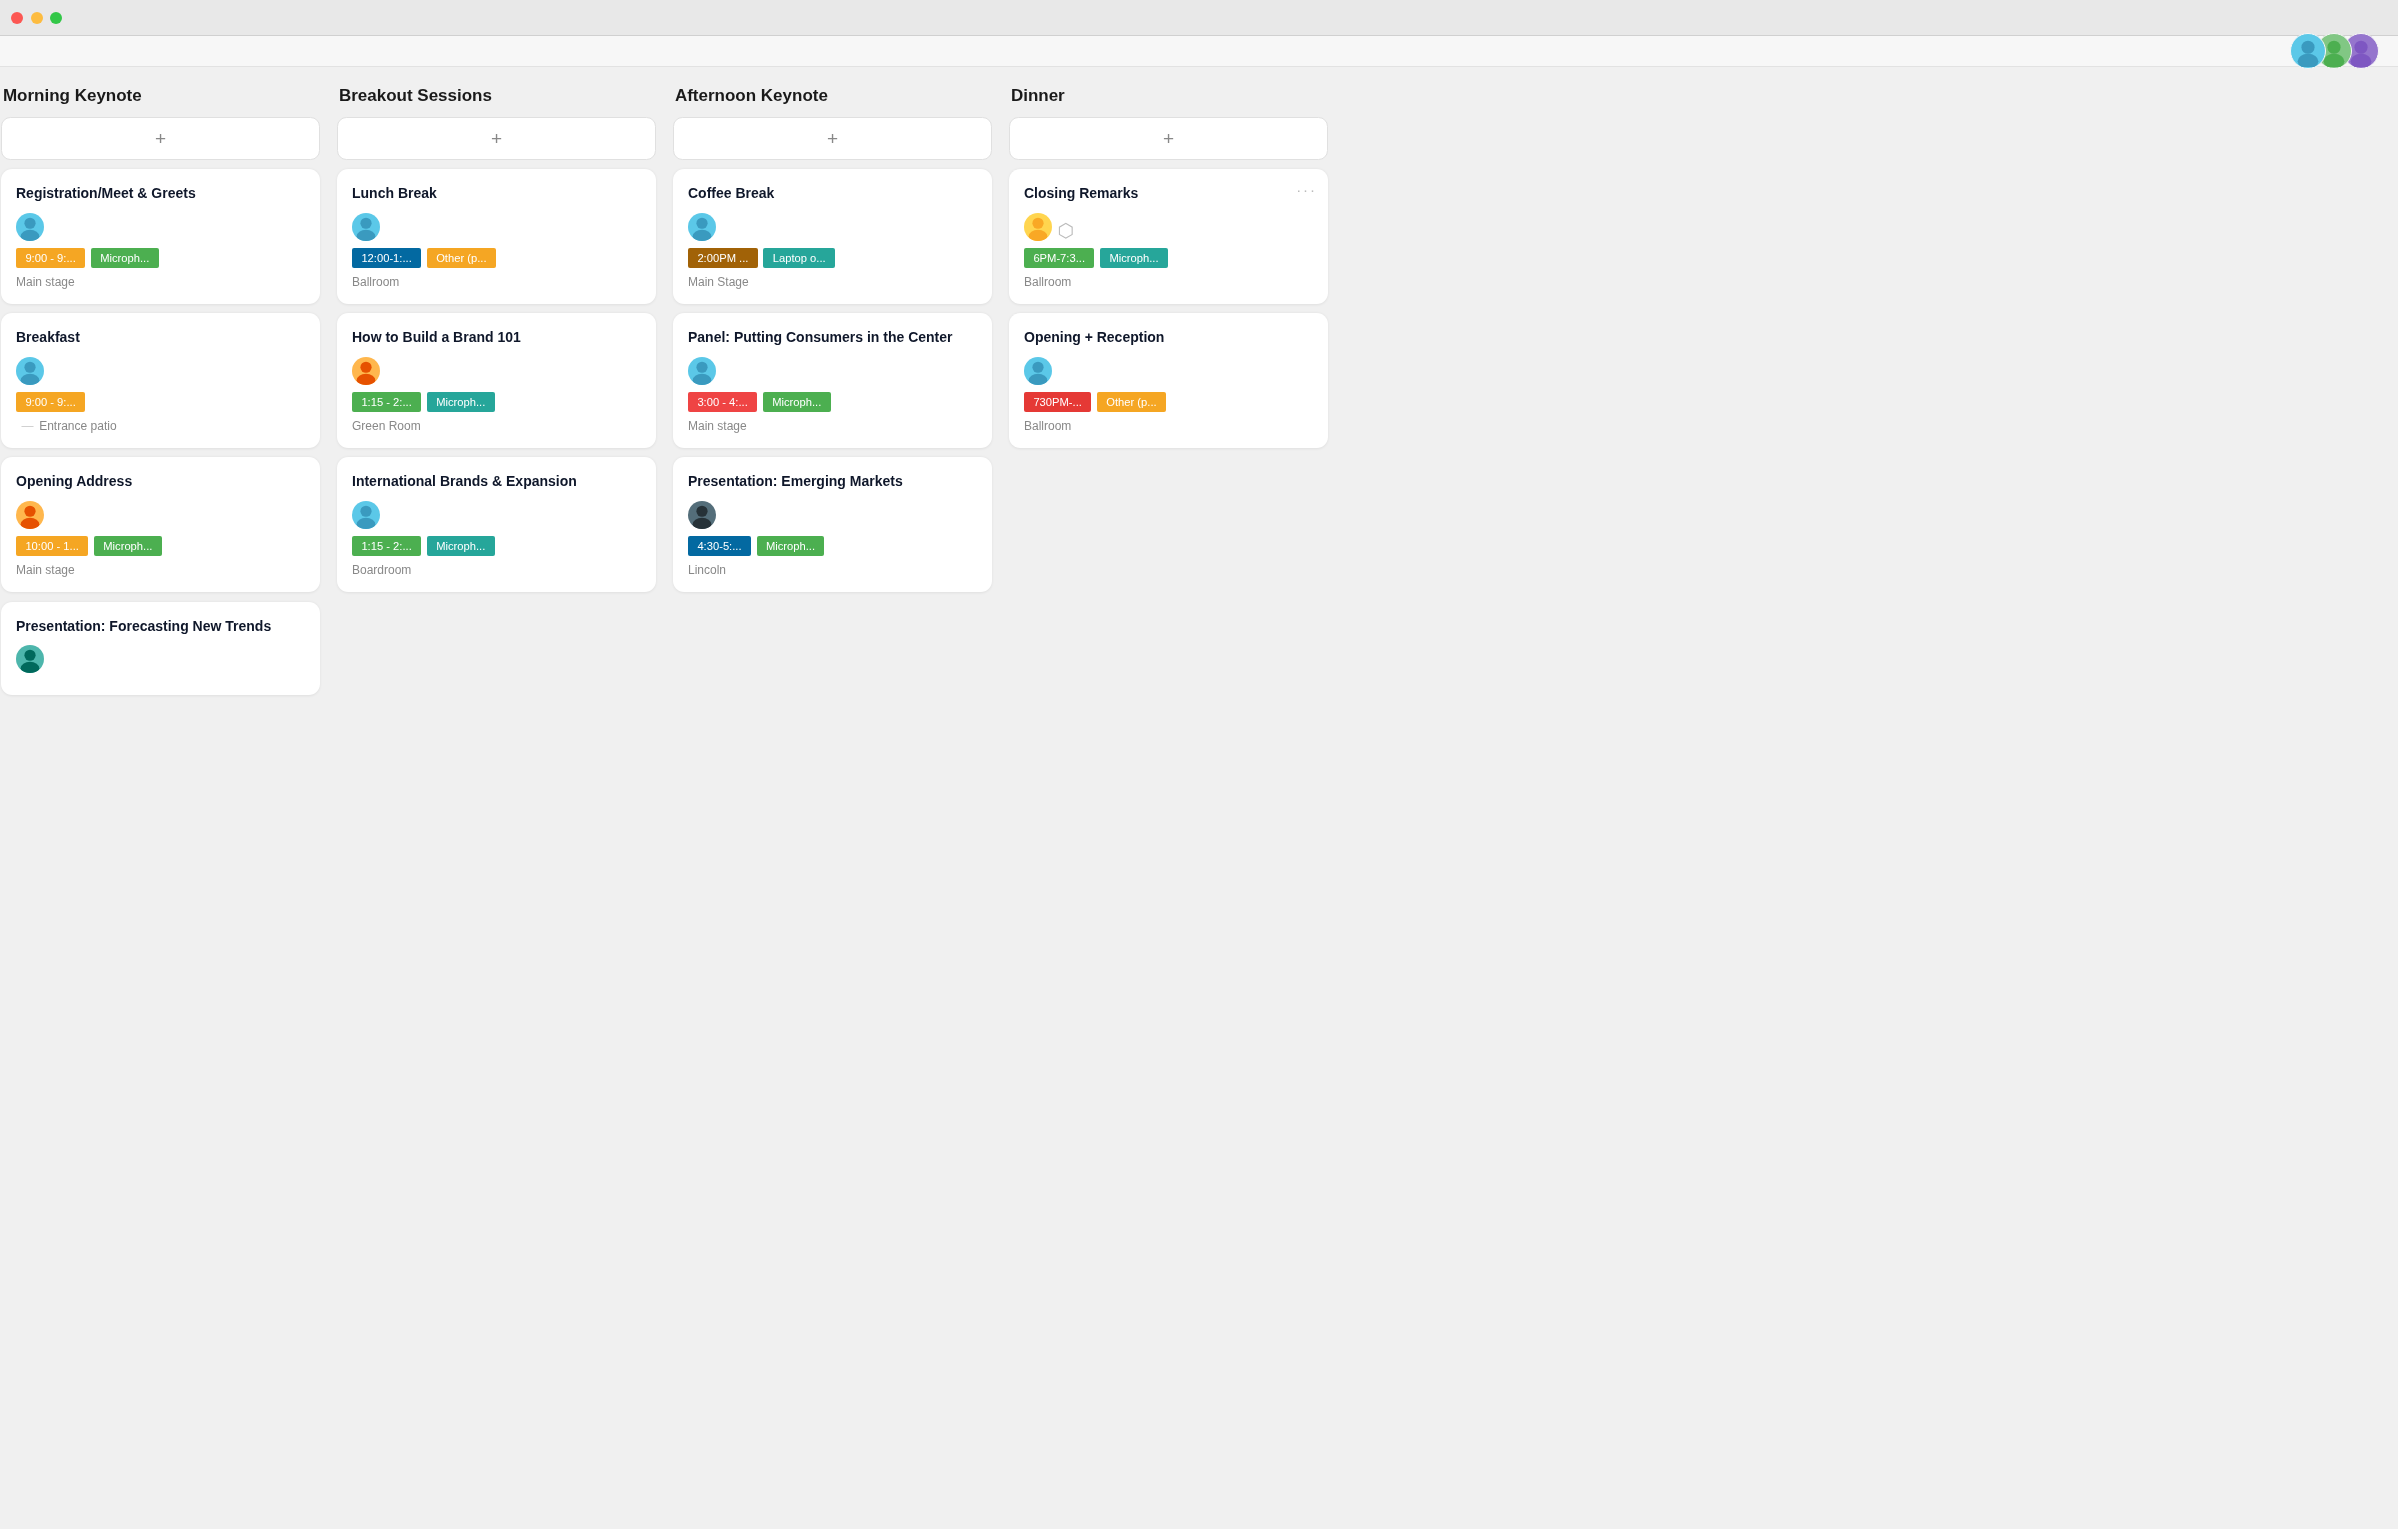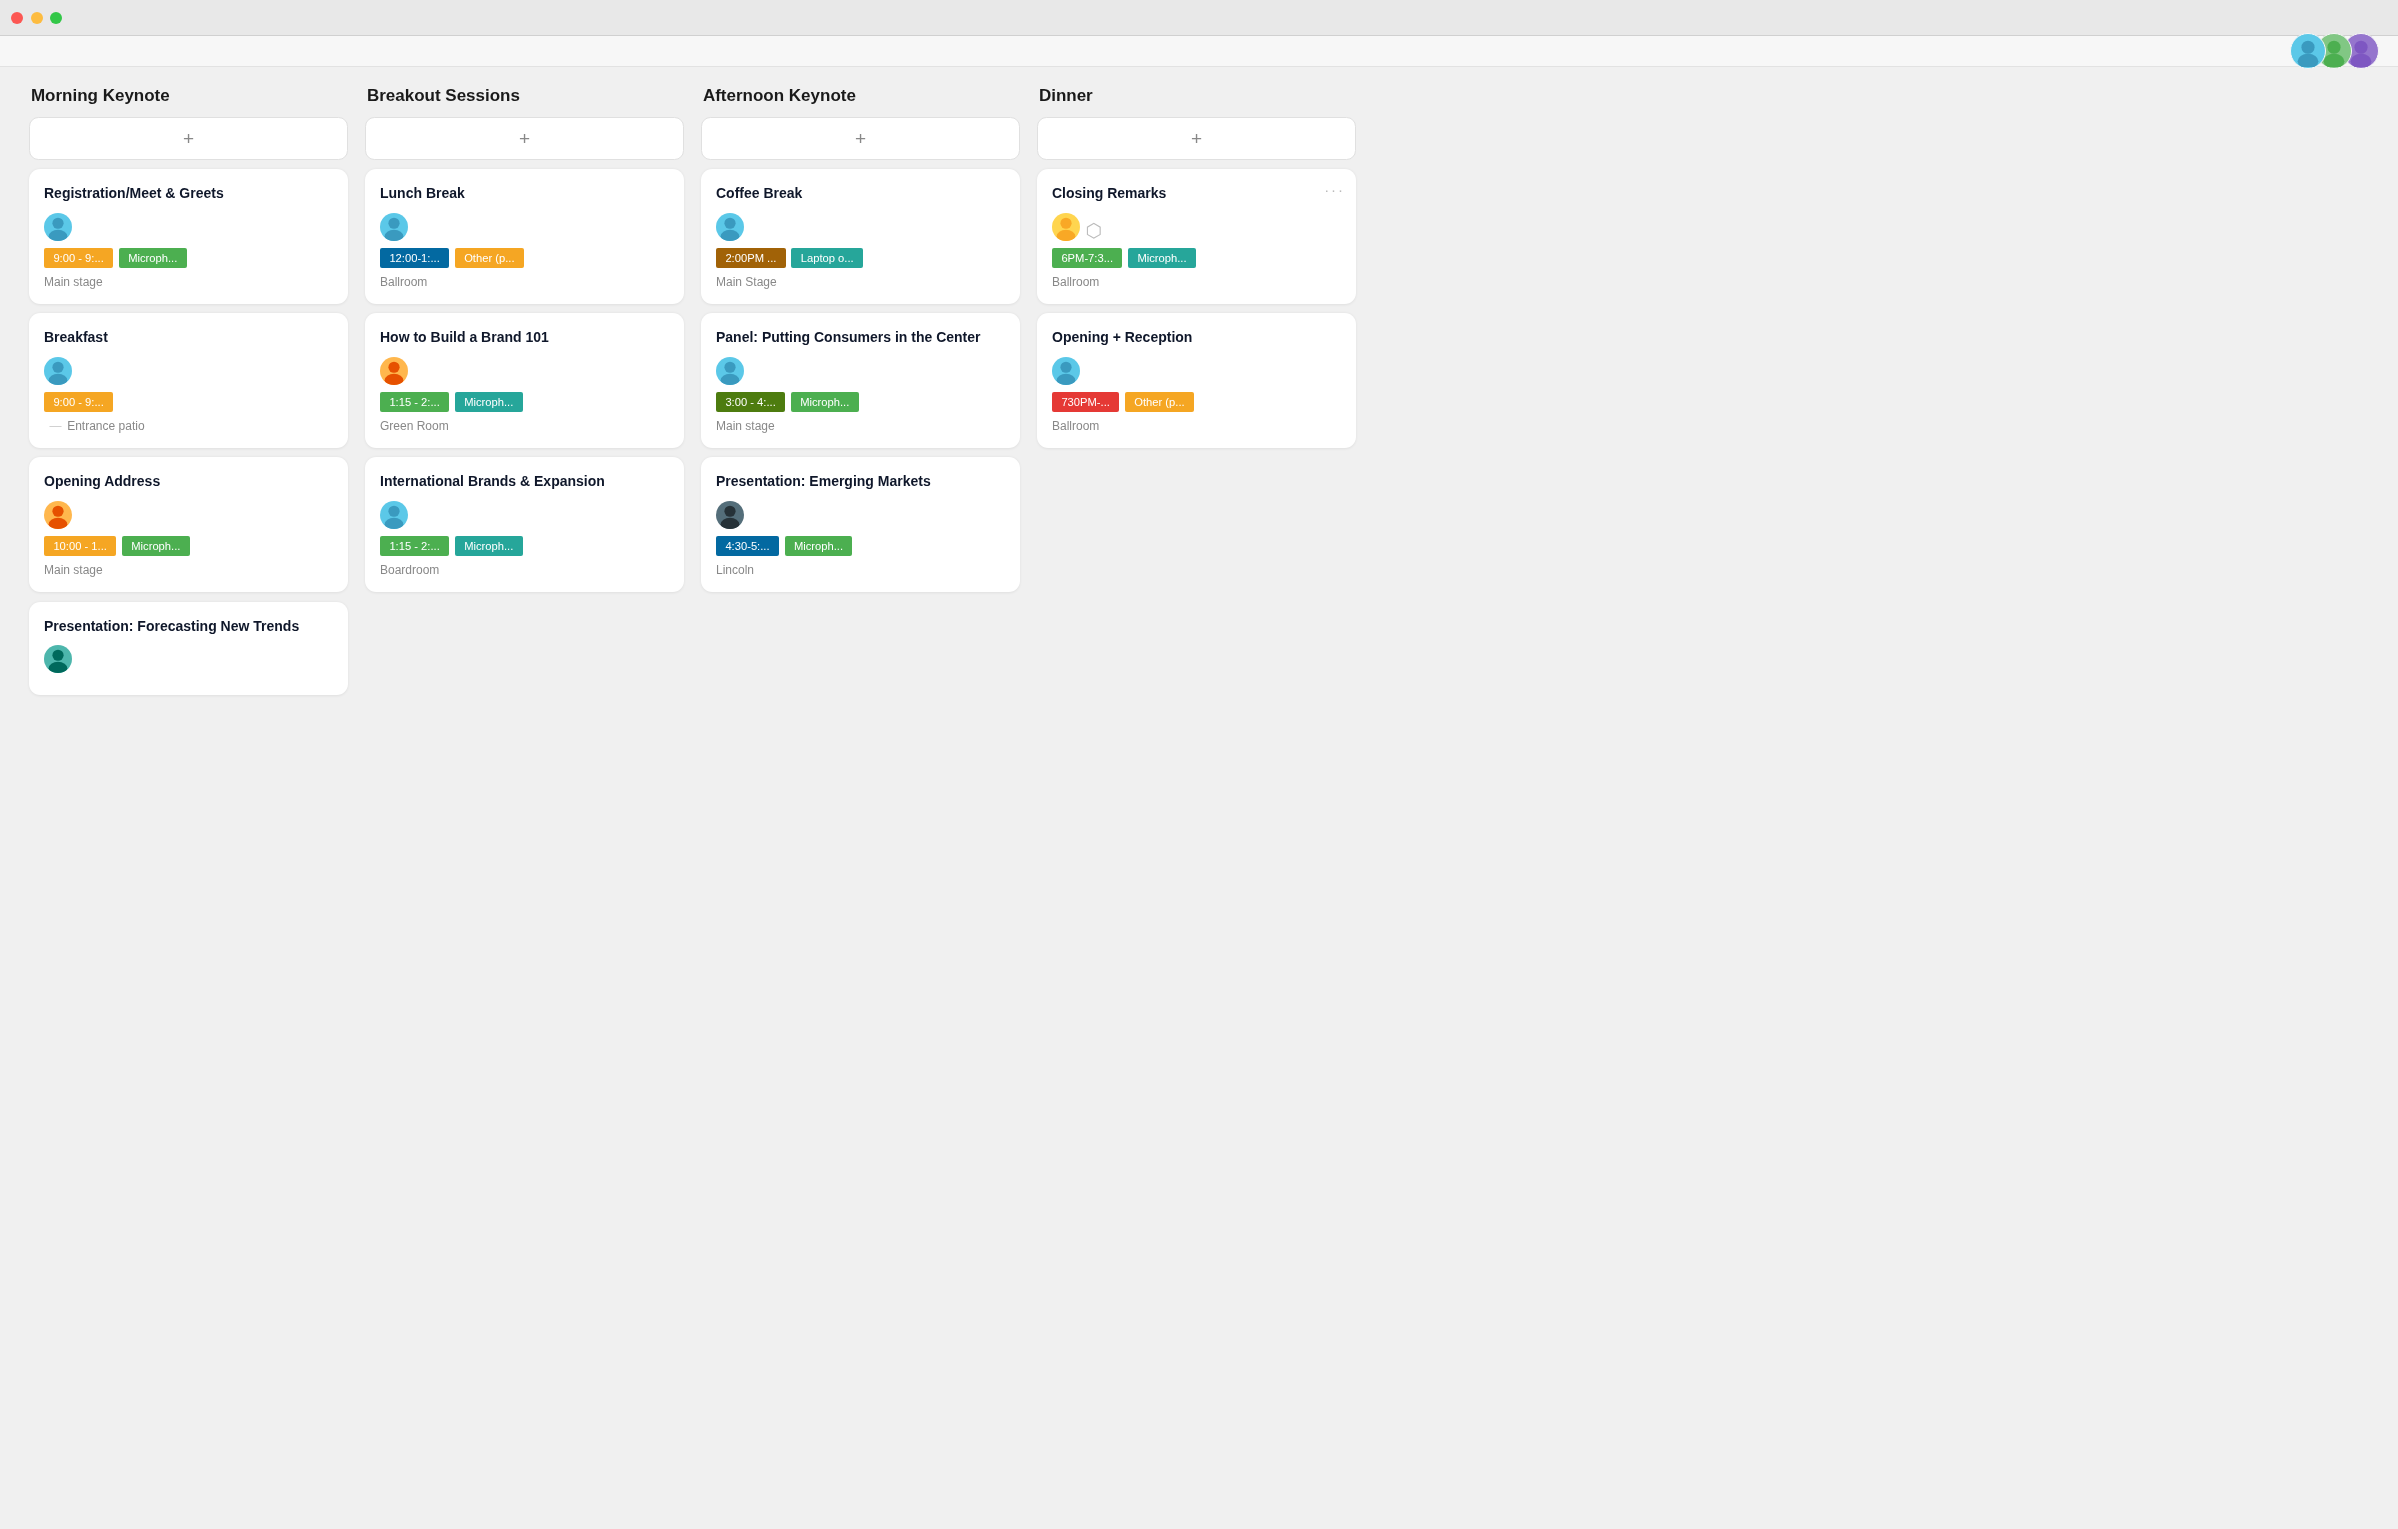--- a/index.html
+++ b/index.html
@@ -52,21 +52,21 @@
       border: 1.9px solid #f7f7f7;
       margin-left: -9.4px;
       display: flex;
       align-items: center;
       justify-content: center;
       font-size: 17px;
       overflow: hidden;
     }
     .avatar-bubble:first-child { margin-left: 0; }
     .board-container {
-      padding: 19px 29px 19px;
+      padding: 19px 1px 19px;
       overflow-x: auto;
     }
     .board {
       display: flex;
       gap: 17px;
       min-width: max-content;
     }
     .column {
       width: 319px;
       flex-shrink: 0;
@@ -346,21 +346,21 @@
       <div style="display:flex;align-items:center;">
         <div class="card-avatar" style="background:#5bc8e8;">
     <svg width="28" height="28" viewBox="0 0 30 30">
                 <circle cx="15" cy="11" r="6" fill="#3a9abf"></circle>
                 <ellipse cx="15" cy="25" rx="10" ry="7" fill="#3a9abf"></ellipse>
               </svg>
   </div>
 
       </div>
       <div class="card-tags">
-            <span class="tag" style="background:#4d7c0f;">3:00 - 4:...</span>
+            <span class="tag" style="background:#ef4444;">3:00 - 4:...</span>
             <span class="tag" style="background:#4caf50;">Microph...</span>
           </div>
       <div class="card-location">Main stage</div>
     </div>
         <div class="card">
 
       <div class="card-title">Presentation: Emerging Markets</div>
       <div style="display:flex;align-items:center;">
         <div class="card-avatar" style="background:#546e7a;">
     <svg width="28" height="28" viewBox="0 0 30 30">

